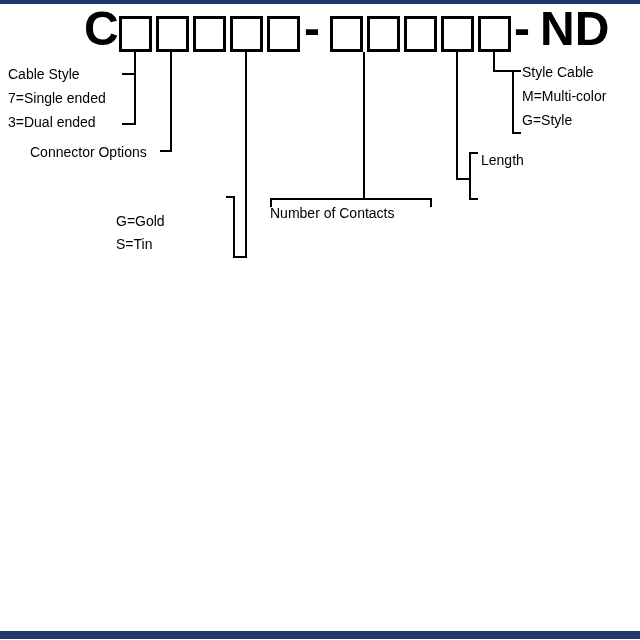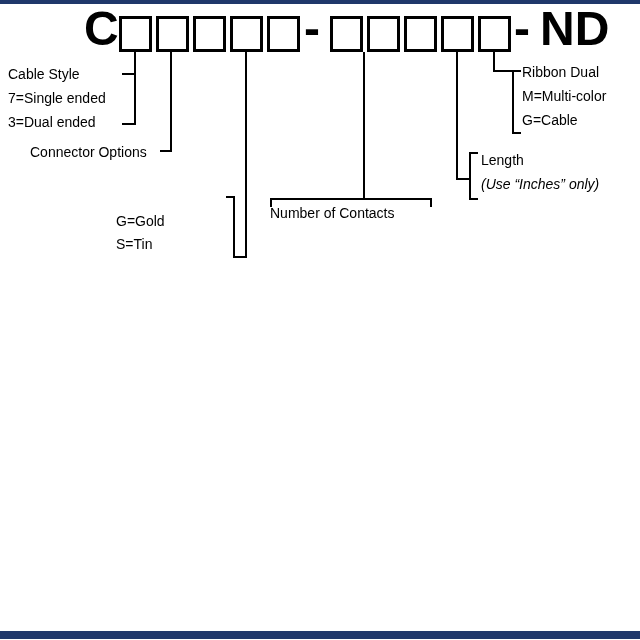--- a/index.html
+++ b/index.html
@@ -105,22 +105,21 @@
   <span class="lbl" style="left:116px; top:236px;">S=Tin</span>
 
   <div class="ln" style="left:363px; top:52px; width:2px; height:148px;"></div>
   <div class="bracket" style="left:270px; top:198px; width:162px; height:9px; border-top:2px solid #000; border-left:2px solid #000; border-right:2px solid #000;"></div>
   <div class="lbl centered" style="left:270px; top:205px; width:162px;">Number of Contacts</div>
 
   <div class="ln" style="left:456px; top:52px; width:2px; height:128px;"></div>
   <div class="ln" style="left:456px; top:178px; width:15px; height:2px;"></div>
   <div class="bracket" style="left:469px; top:152px; width:9px; height:48px; border-left:2px solid #000; border-top:2px solid #000; border-bottom:2px solid #000;"></div>
   <span class="lbl" style="left:481px; top:152px;">Length</span>
-  <span class="lbl italic" style="left:481px; top:176px;">(Use “Inches” only)</span>
 
   <div class="ln" style="left:493px; top:52px; width:2px; height:20px;"></div>
   <div class="ln" style="left:493px; top:70px; width:21px; height:2px;"></div>
   <div class="bracket" style="left:512px; top:70px; width:9px; height:64px; border-left:2px solid #000; border-top:2px solid #000; border-bottom:2px solid #000;"></div>
-  <span class="lbl" style="left:522px; top:64px;">Ribbon Dual</span>
+  <span class="lbl" style="left:522px; top:64px;">Style Cable</span>
   <span class="lbl" style="left:522px; top:88px;">M=Multi-color</span>
-  <span class="lbl" style="left:522px; top:112px;">G=Cable</span>
+  <span class="lbl" style="left:522px; top:112px;">G=Style</span>
 
 </div>
 
 </body></html>

